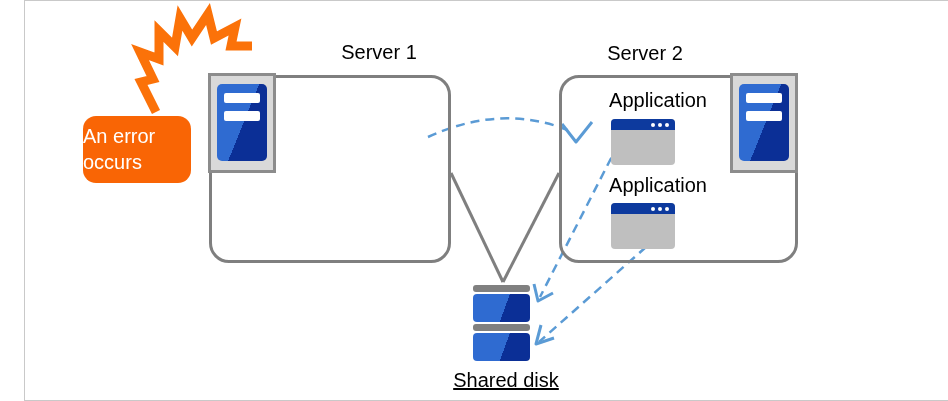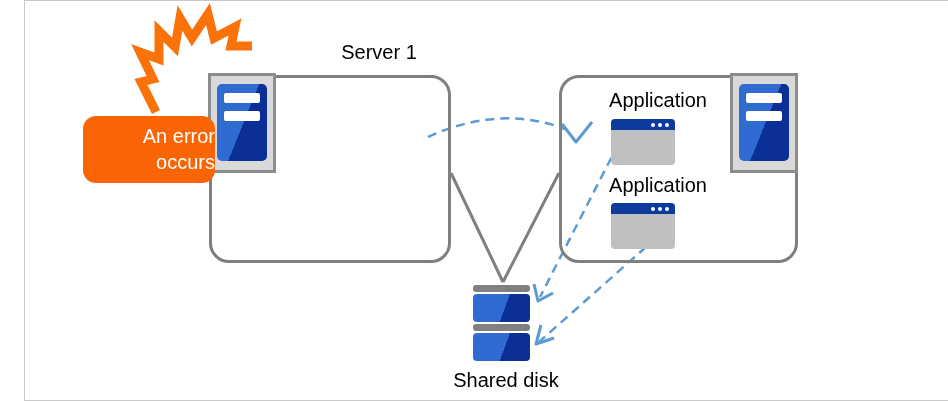--- a/index.html
+++ b/index.html
@@ -29,32 +29,32 @@
   .dot{width:4px;height:4px;border-radius:50%;background:#fff;}
   #app1-icon{left:586px;top:118px;}
   #app2-icon{left:586px;top:202px;}
 
   .lbl{position:absolute;color:#000;font-size:20px;text-align:center;z-index:4;white-space:nowrap;}
   #server1-label{left:294px;top:40px;width:120px;}
   #server2-label{left:560px;top:41px;width:120px;}
   #failover-label{left:430px;top:79px;width:100px;}
   #app1-label{left:570px;top:88px;width:126px;}
   #app2-label{left:570px;top:173px;width:126px;}
-  #disk-label{left:421px;top:368px;width:120px;}
+  #disk-label{left:421px;top:368px;width:120px;text-decoration:underline;}
 
   .disk-bar{position:absolute;left:448px;width:57px;height:7px;background:#808080;border-radius:3px;z-index:3;}
   .disk-platter{position:absolute;left:448px;width:57px;height:28px;border-radius:4px;z-index:3;
                 background:linear-gradient(110deg,#2F6BD1 55%,#0B2F96 55%);}
   #disk-bar-1{top:284px;}
   #disk-platter-1{top:293px;}
   #disk-bar-2{top:323px;}
   #disk-platter-2{top:332px;}
 
-  .callout{position:absolute;left:58px;top:115px;width:132px;height:67px;background:#F96505;
-           border-radius:13px;color:#fff;font-size:20px;line-height:26px;text-align:right;
+  .callout{position:absolute;left:58px;top:115px;width:108px;height:67px;background:#F96505;
+           border-radius:13px;color:#fff;font-size:20px;line-height:26px;text-align:left;
            padding-top:7px;box-sizing:border-box;z-index:4;}
 </style>
 </head>
 <body>
 
 <div class="canvas">
 
   <svg class="overlay" width="948" height="401" viewBox="0 0 948 401">
 
     <polyline points="131,111 116,81 128,78 115,51 134,58 134,30 150,46 155,17 167,37 183,13 189,37 210,26 206,45 227,45" fill="none" stroke="#FB7209" stroke-width="9" stroke-linejoin="miter" stroke-miterlimit="12"></polyline>
@@ -69,20 +69,21 @@
     <polyline points="509,283 513,300 528,292" fill="none" stroke="#5B9BD5" stroke-width="3" stroke-linejoin="round"></polyline>
 
     <line x1="621" y1="246" x2="514" y2="341" stroke="#5B9BD5" stroke-width="2.5" stroke-dasharray="9 6"></line>
     <polyline points="516,324 511,343 529,337" fill="none" stroke="#5B9BD5" stroke-width="3" stroke-linejoin="round"></polyline>
   </svg>
 
   <div class="box" id="server1-box"></div>
   <div class="box" id="server2-box"></div>
 
   <div class="lbl" id="server1-label">Server 1</div>
+  <div class="lbl" id="server2-label">Server 2</div>
   <div class="lbl" id="app1-label">Application</div>
   <div class="lbl" id="app2-label">Application</div>
   <div class="lbl" id="disk-label">Shared disk</div>
 
   <div class="srv" id="server1-icon">
     <div class="tower">
       <div class="tbar b1"></div>
       <div class="tbar b2"></div>
     </div>
   </div>

